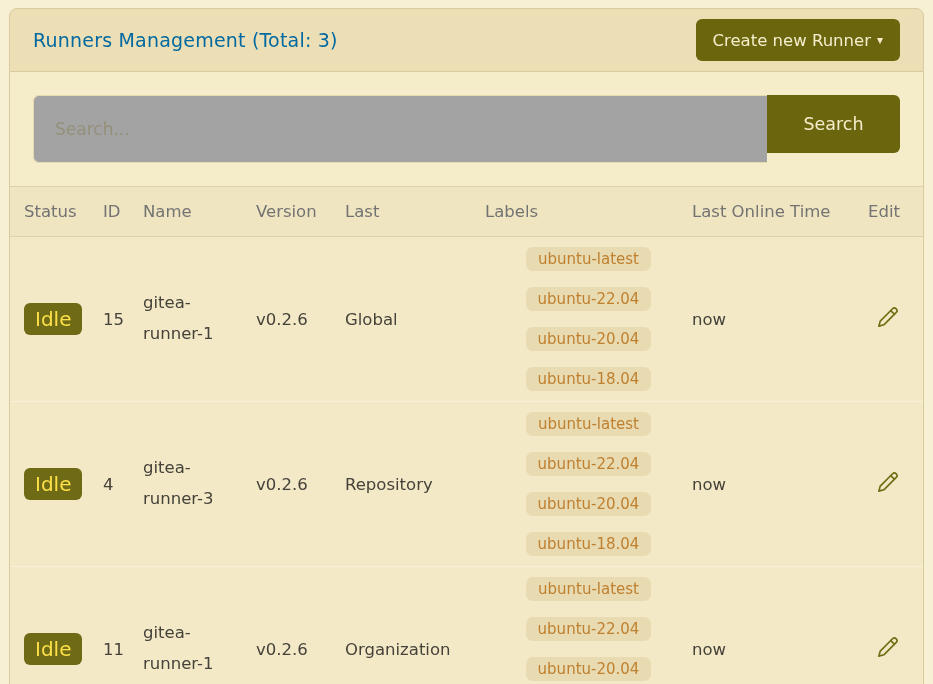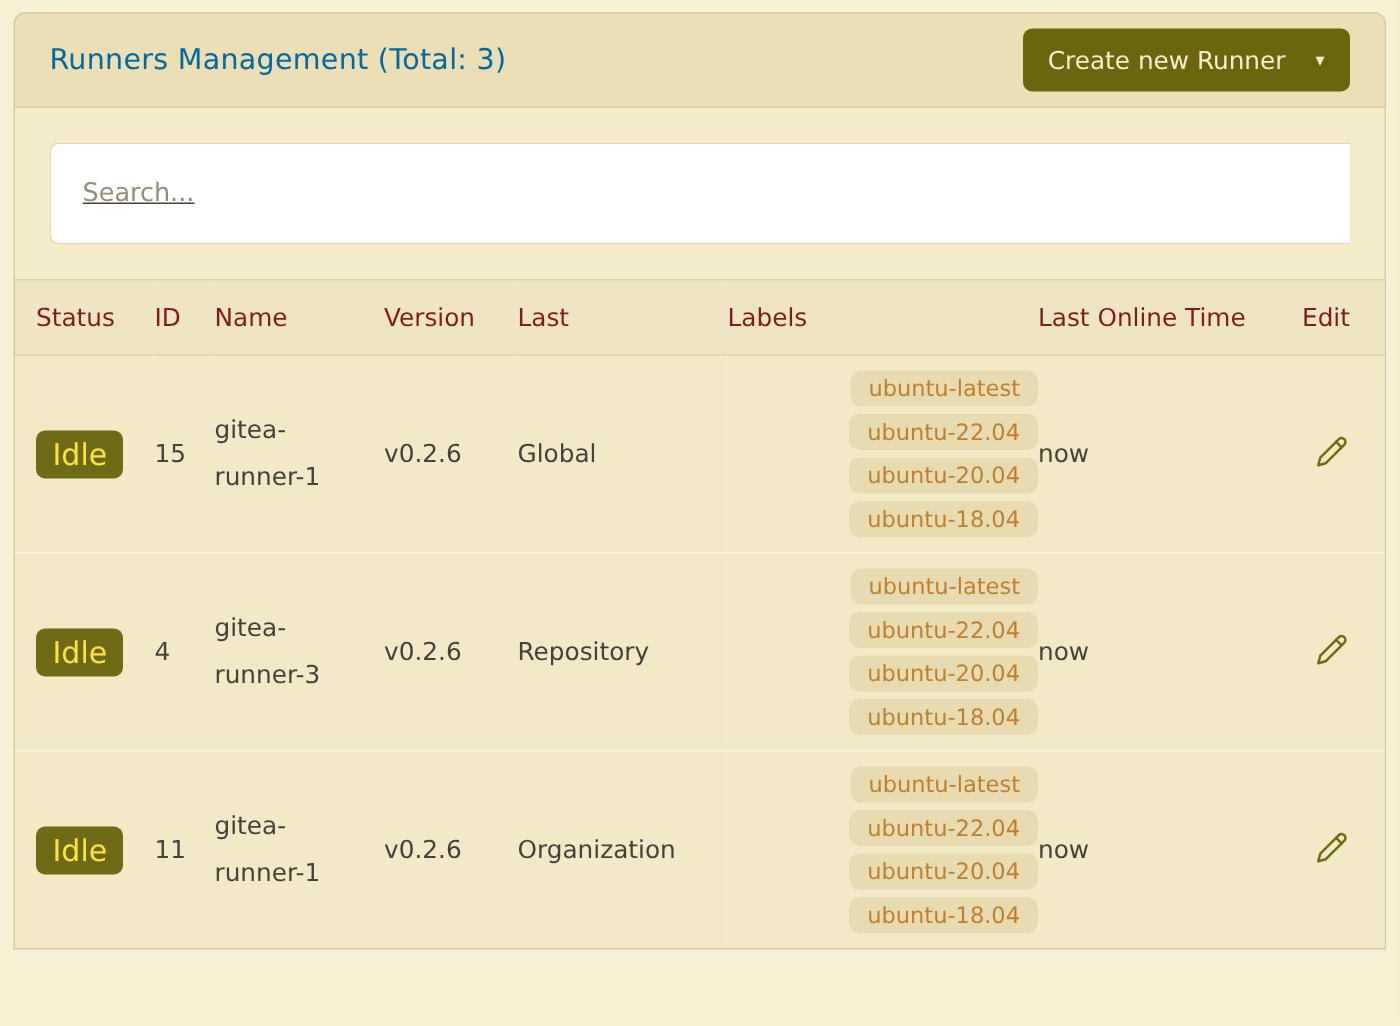--- a/index.html
+++ b/index.html
@@ -35,47 +35,46 @@
     background: #6b650d;
     color: #f4eecd;
   }
   .create-btn {
     height: 42px;
     padding: 0 17px;
     border-radius: 6px;
     font-size: 16.5px;
     display: flex;
     align-items: center;
-    gap: 20px;
+    gap: 6px;
   }
   .caret { font-size: 12px; line-height: 1; }
 
   
   .panel-body {
     background: #f5ecca;
     border: 1px solid #d9cb9e;
     border-top: none;
   }
   .search-area {
     display: flex;
     padding: 23px;
   }
   .search-input {
     flex: 1;
     height: 68px;
-    background: #ffffff;
+    background: #a3a3a3;
     border: 1px solid #e6d9ad;
     border-right: none;
     border-radius: 6px 0 0 6px;
     padding: 0 21px;
     font-size: 17px;
     font-family: inherit;
     color: #45423a;
     outline: none;
-    text-decoration: underline;
   }
   .search-input::placeholder { color: #95907a; }
   .search-btn {
     width: 133px;
     height: 58px;
     border-radius: 0 6px 6px 0;
     font-size: 17.5px;
   }
 
   
@@ -92,21 +91,21 @@
   col.c-type    { width: 140px; }
   col.c-labels  { width: 207px; }
   col.c-online  { width: 176px; }
   col.c-edit    { width: auto; }
 
   thead th {
     background: #f0e5c1;
     text-align: left;
     font-size: 16.5px;
     font-weight: 500;
-    color: #7f1d1d;
+    color: #737373;
     padding: 15px 0;
     border-bottom: 1px solid #ded2a8;
   }
   th.first, td.first { padding-left: 14px; }
   tbody { background: #f3e9c7; }
   tbody td {
     font-size: 16.5px;
     color: #45423a;
     vertical-align: middle;
     padding: 10px 0;
@@ -118,22 +117,22 @@
     display: inline-block;
     background: #6f6a15;
     color: #fde047;
     font-size: 20px;
     padding: 4px 11px;
     border-radius: 6px;
   }
   .pills {
     display: flex;
     flex-direction: column;
-    align-items: flex-end;
-    gap: 5px;
+    align-items: center;
+    gap: 16px;
   }
   .pill {
     background: #e8dab1;
     color: #bf8030;
     font-size: 15px;
     padding: 3px 12px;
     border-radius: 7px;
     white-space: nowrap;
   }
   .edit-link {
@@ -154,20 +153,21 @@
     <button class="btn create-btn">
       <span>Create new Runner</span>
       <span class="caret">▾</span>
     </button>
   </div>
 
   <div class="panel-body">
 
     <div class="search-area">
       <input class="search-input" type="text" placeholder="Search..." style="">
+      <button class="btn search-btn">Search</button>
     </div>
 
     <table>
       <colgroup>
         <col class="c-status">
           <col class="c-id">
           <col class="c-name">
           <col class="c-version">
         <col class="c-type">
           <col class="c-labels">

